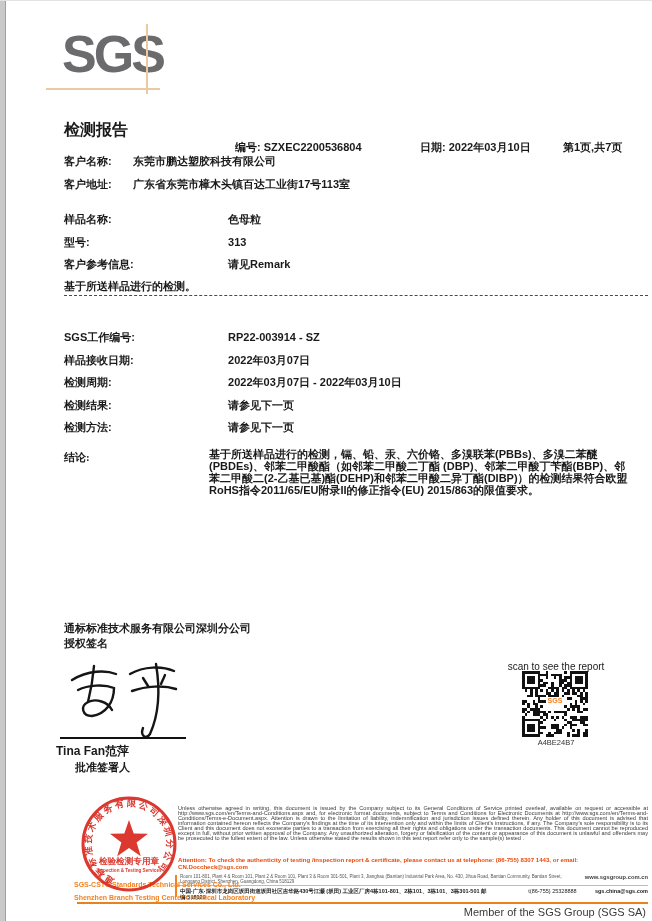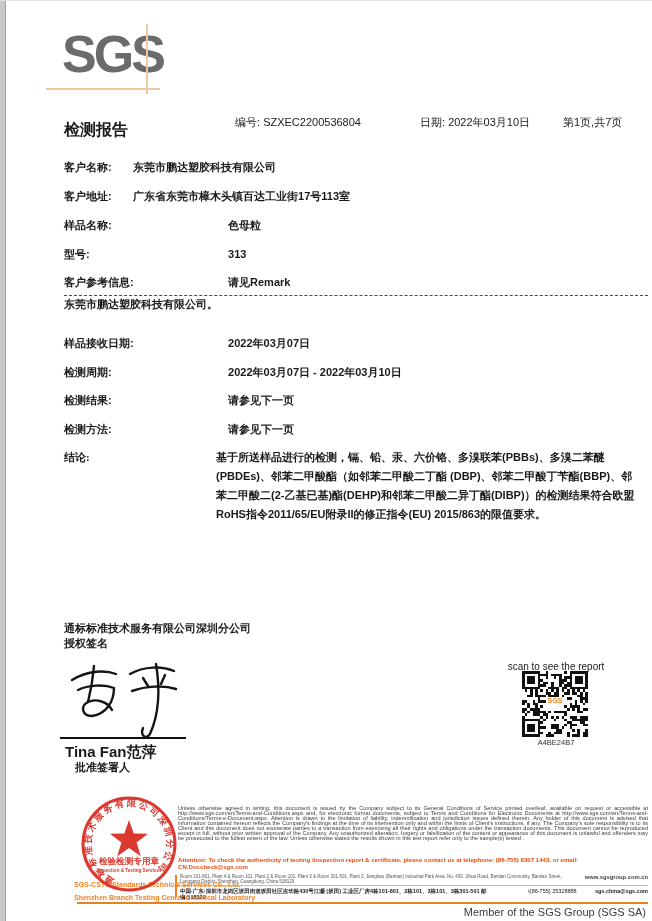--- a/index.html
+++ b/index.html
@@ -9,41 +9,41 @@
   .top-edge{position:absolute;left:0;top:0;width:652px;height:1px;background:#e3e3e3;}
 
   
   .logo-block{position:absolute;left:62px;top:28px;}
   .logo-text{font-size:52px;font-weight:bold;letter-spacing:-3px;color:#6b6b6e;line-height:1;}
   .logo-vline{position:absolute;left:84px;top:-4px;width:2px;height:70px;background:#ecc9a0;}
   .logo-underline{position:absolute;left:-16px;top:60px;width:114px;height:2px;background:#ecc9a0;}
 
   
   .doc-title{position:absolute;left:64px;top:120px;font-size:16px;font-weight:bold;}
-  .hdr-item{position:absolute;top:115px;font-size:11px;font-weight:normal;white-space:nowrap;}
+  .hdr-item{position:absolute;top:140px;font-size:11px;font-weight:bold;white-space:nowrap;}
   .hdr-no{left:235px;} .hdr-date{left:420px;} .hdr-page{left:563px;}
 
   
   .info-row{line-height:22.5px;font-size:11px;font-weight:bold;white-space:nowrap;}
-  .info-row .lbl{display:inline-block;margin-top:6px;}
+  .info-row .lbl{display:inline-block;}
   .client-block{position:absolute;left:64px;top:150px;}
   .client-block .lbl{width:66px;}
   .sample-block{position:absolute;left:64px;top:208px;}
   .sample-block .lbl,.job-block .lbl{width:161px;}
   .sample-note{font-size:11px;font-weight:bold;line-height:20px;}
   .dashed-sep{position:absolute;left:64px;top:295px;width:584px;border-top:1px dashed #4a4a4a;}
   .job-block{position:absolute;left:64px;top:326px;}
   .concl-label{position:absolute;left:64px;top:450px;font-size:11px;font-weight:bold;font-family:Liberation Serif, serif;}
-  .concl-text{position:absolute;left:216px;top:448px;width:424px;font-size:11px;font-weight:bold;line-height:19px;}
+  .concl-text{position:absolute;left:209px;top:448px;width:424px;font-size:11px;font-weight:bold;line-height:12px;}
 
   
   .sig-company{position:absolute;left:64px;top:621px;font-size:11px;font-weight:bold;line-height:15px;}
   .sig-svg{position:absolute;left:64px;top:658px;}
   .sig-line{position:absolute;left:60px;top:737px;width:126px;height:2px;background:#111;}
-  .sig-name{position:absolute;left:65px;top:743px;font-size:15px;font-weight:bold;}
+  .sig-name{position:absolute;left:56px;top:743px;font-size:12px;font-weight:bold;}
   .sig-role{position:absolute;left:75px;top:760px;font-size:11px;font-weight:bold;}
 
   
   .qr-caption{position:absolute;left:506px;top:661px;width:100px;text-align:center;font-size:10px;color:#222;}
   .qr-box{position:absolute;left:522px;top:671px;width:66px;height:66px;}
   .qr-center{position:absolute;left:522px;top:697px;width:66px;text-align:center;font-size:7px;font-weight:bold;color:#f58220;background:transparent;}
   .qr-center span{background:#fff;padding:0 1px;}
   .qr-code-text{position:absolute;left:506px;top:738px;width:100px;text-align:center;font-size:7.5px;color:#333;}
 
   
@@ -105,26 +105,30 @@
       <span class="val">色母粒</span>
     </div>
     <div class="info-row">
       <span class="lbl">型号:</span>
       <span class="val">313</span>
     </div>
     <div class="info-row">
       <span class="lbl">客户参考信息:</span>
       <span class="val">请见Remark</span>
     </div>
-    <div class="sample-note">东莞市鹏达塑胶科技有限公司。</div>
+    <div class="sample-note">基于所送样品进行的检测。</div>
   </div>
 
   <div class="dashed-sep"></div>
 
   <div class="job-block">
+    <div class="info-row">
+      <span class="lbl">SGS工作编号:</span>
+      <span class="val">RP22-003914 - SZ</span>
+    </div>
     <div class="info-row">
       <span class="lbl">样品接收日期:</span>
       <span class="val">2022年03月07日</span>
     </div>
     <div class="info-row">
       <span class="lbl">检测周期:</span>
       <span class="val">2022年03月07日 - 2022年03月10日</span>
     </div>
     <div class="info-row">
       <span class="lbl">检测结果:</span>

